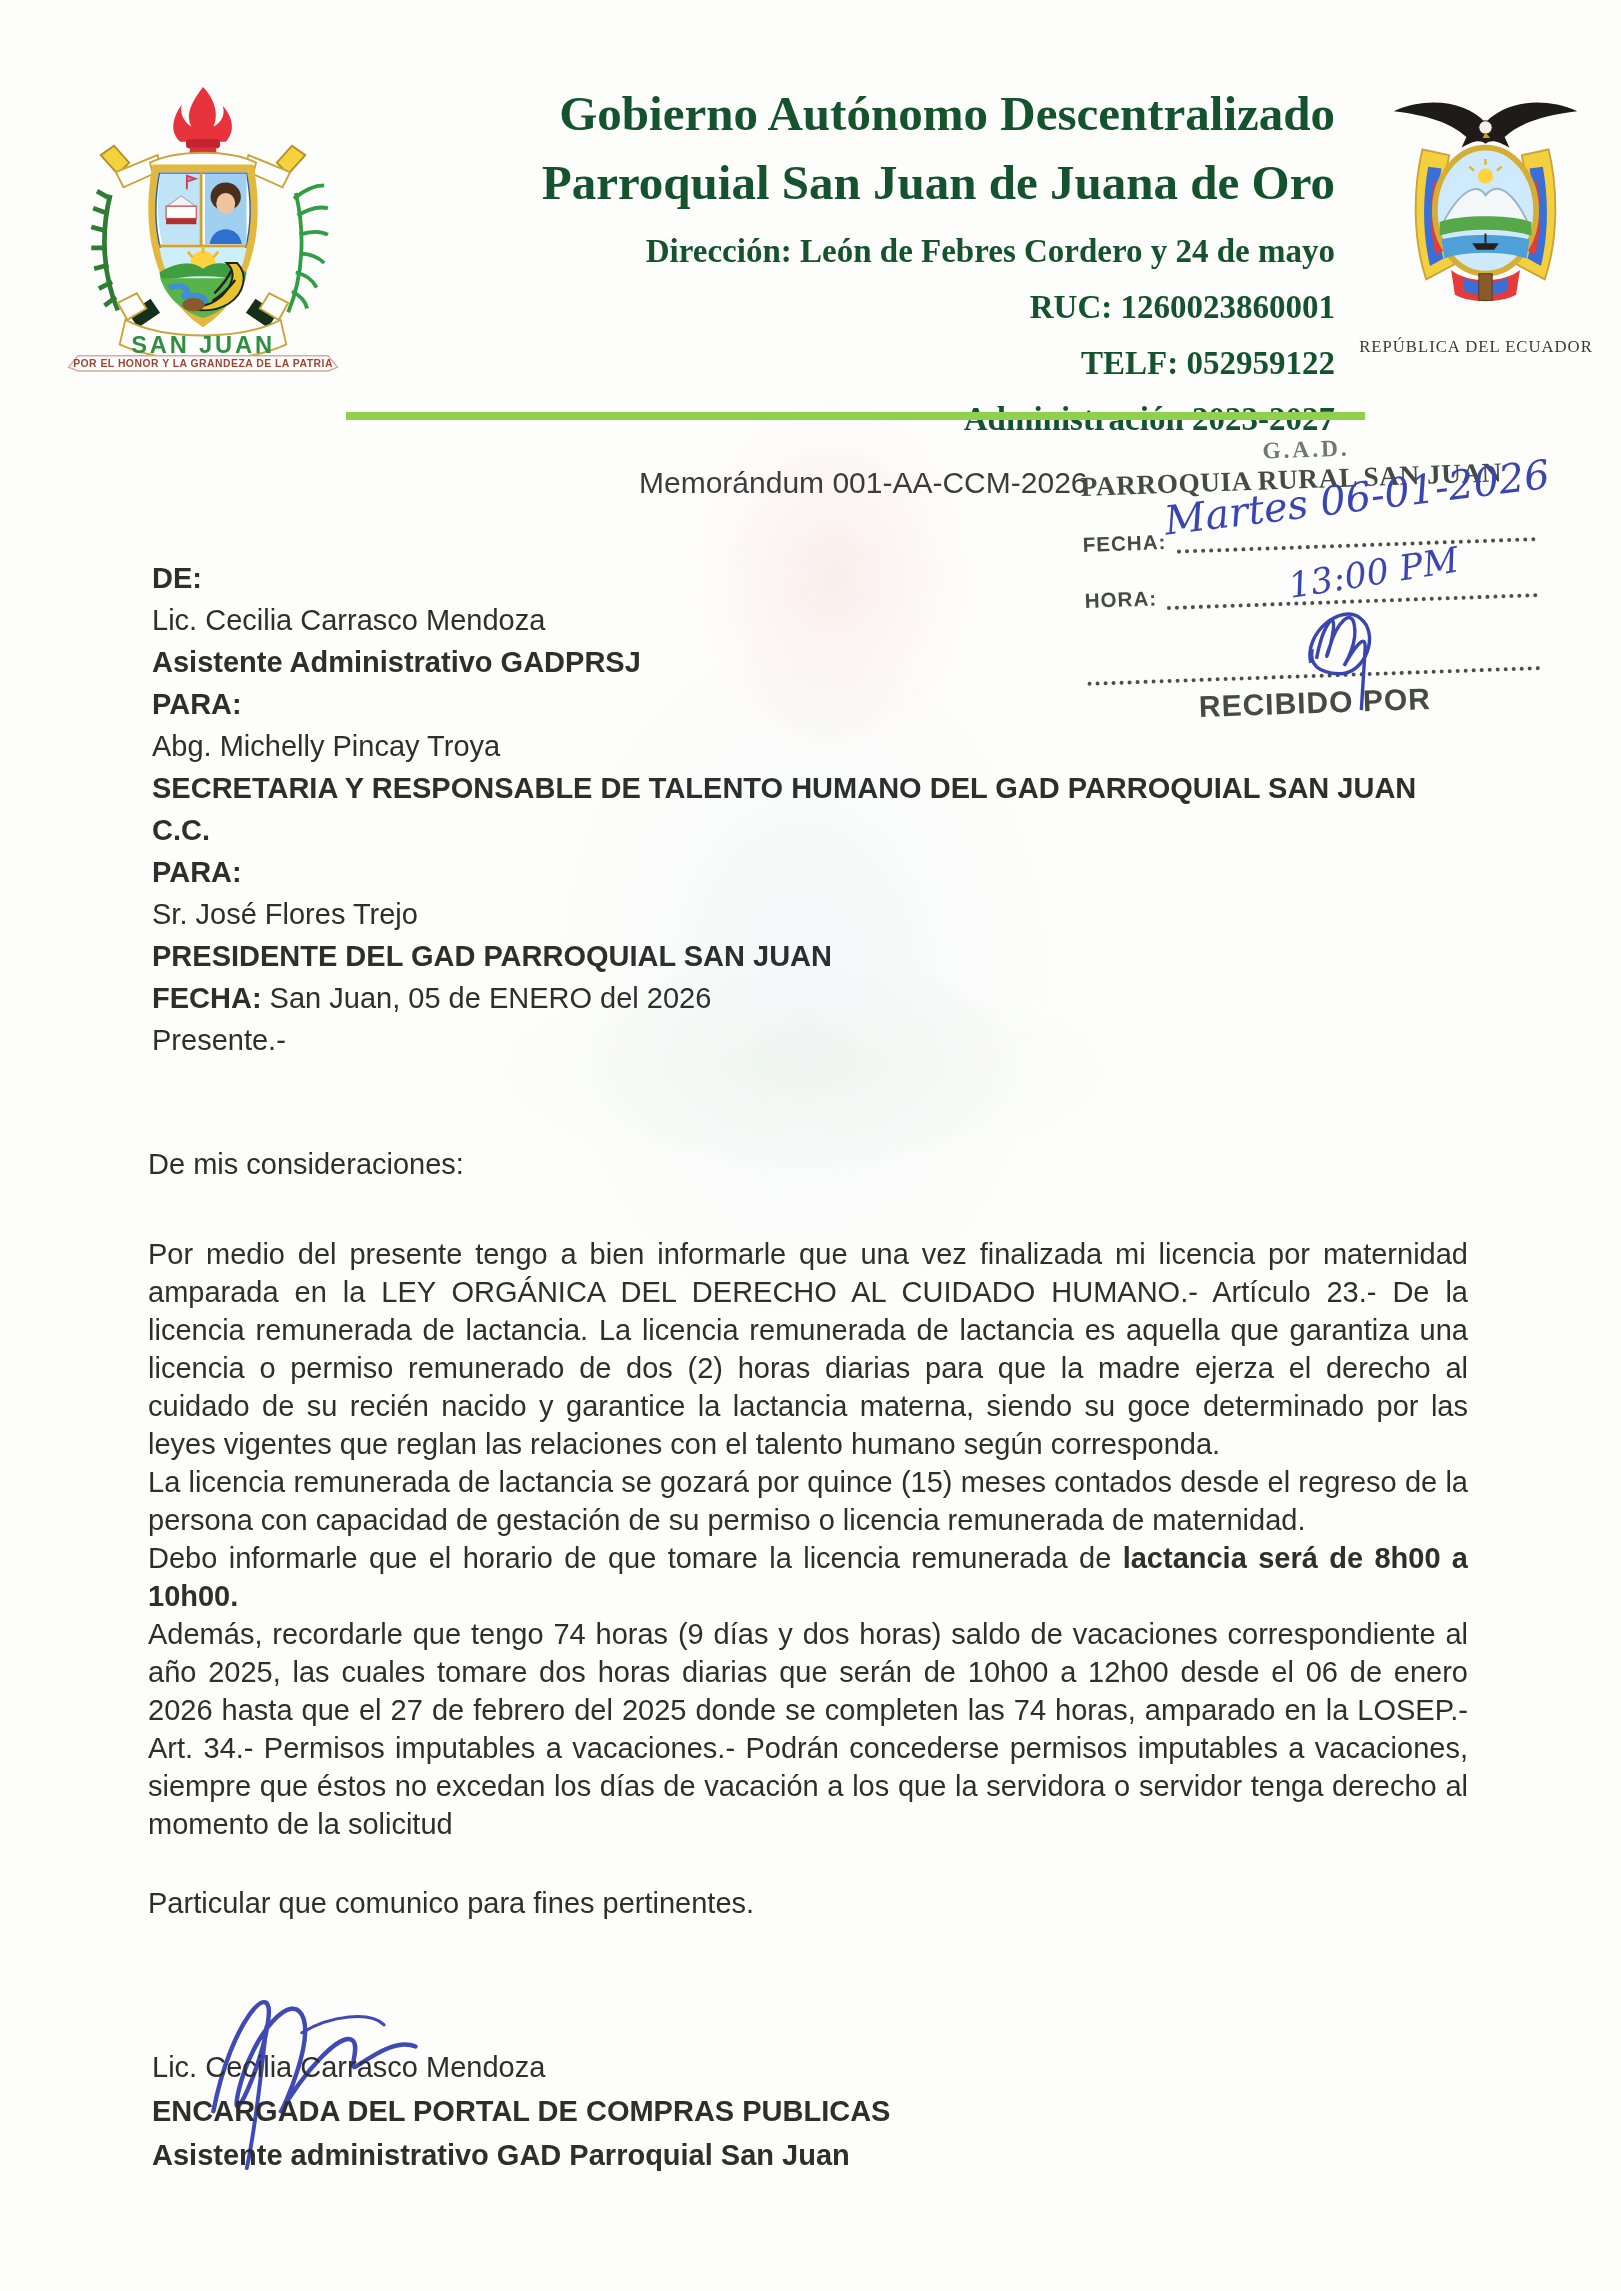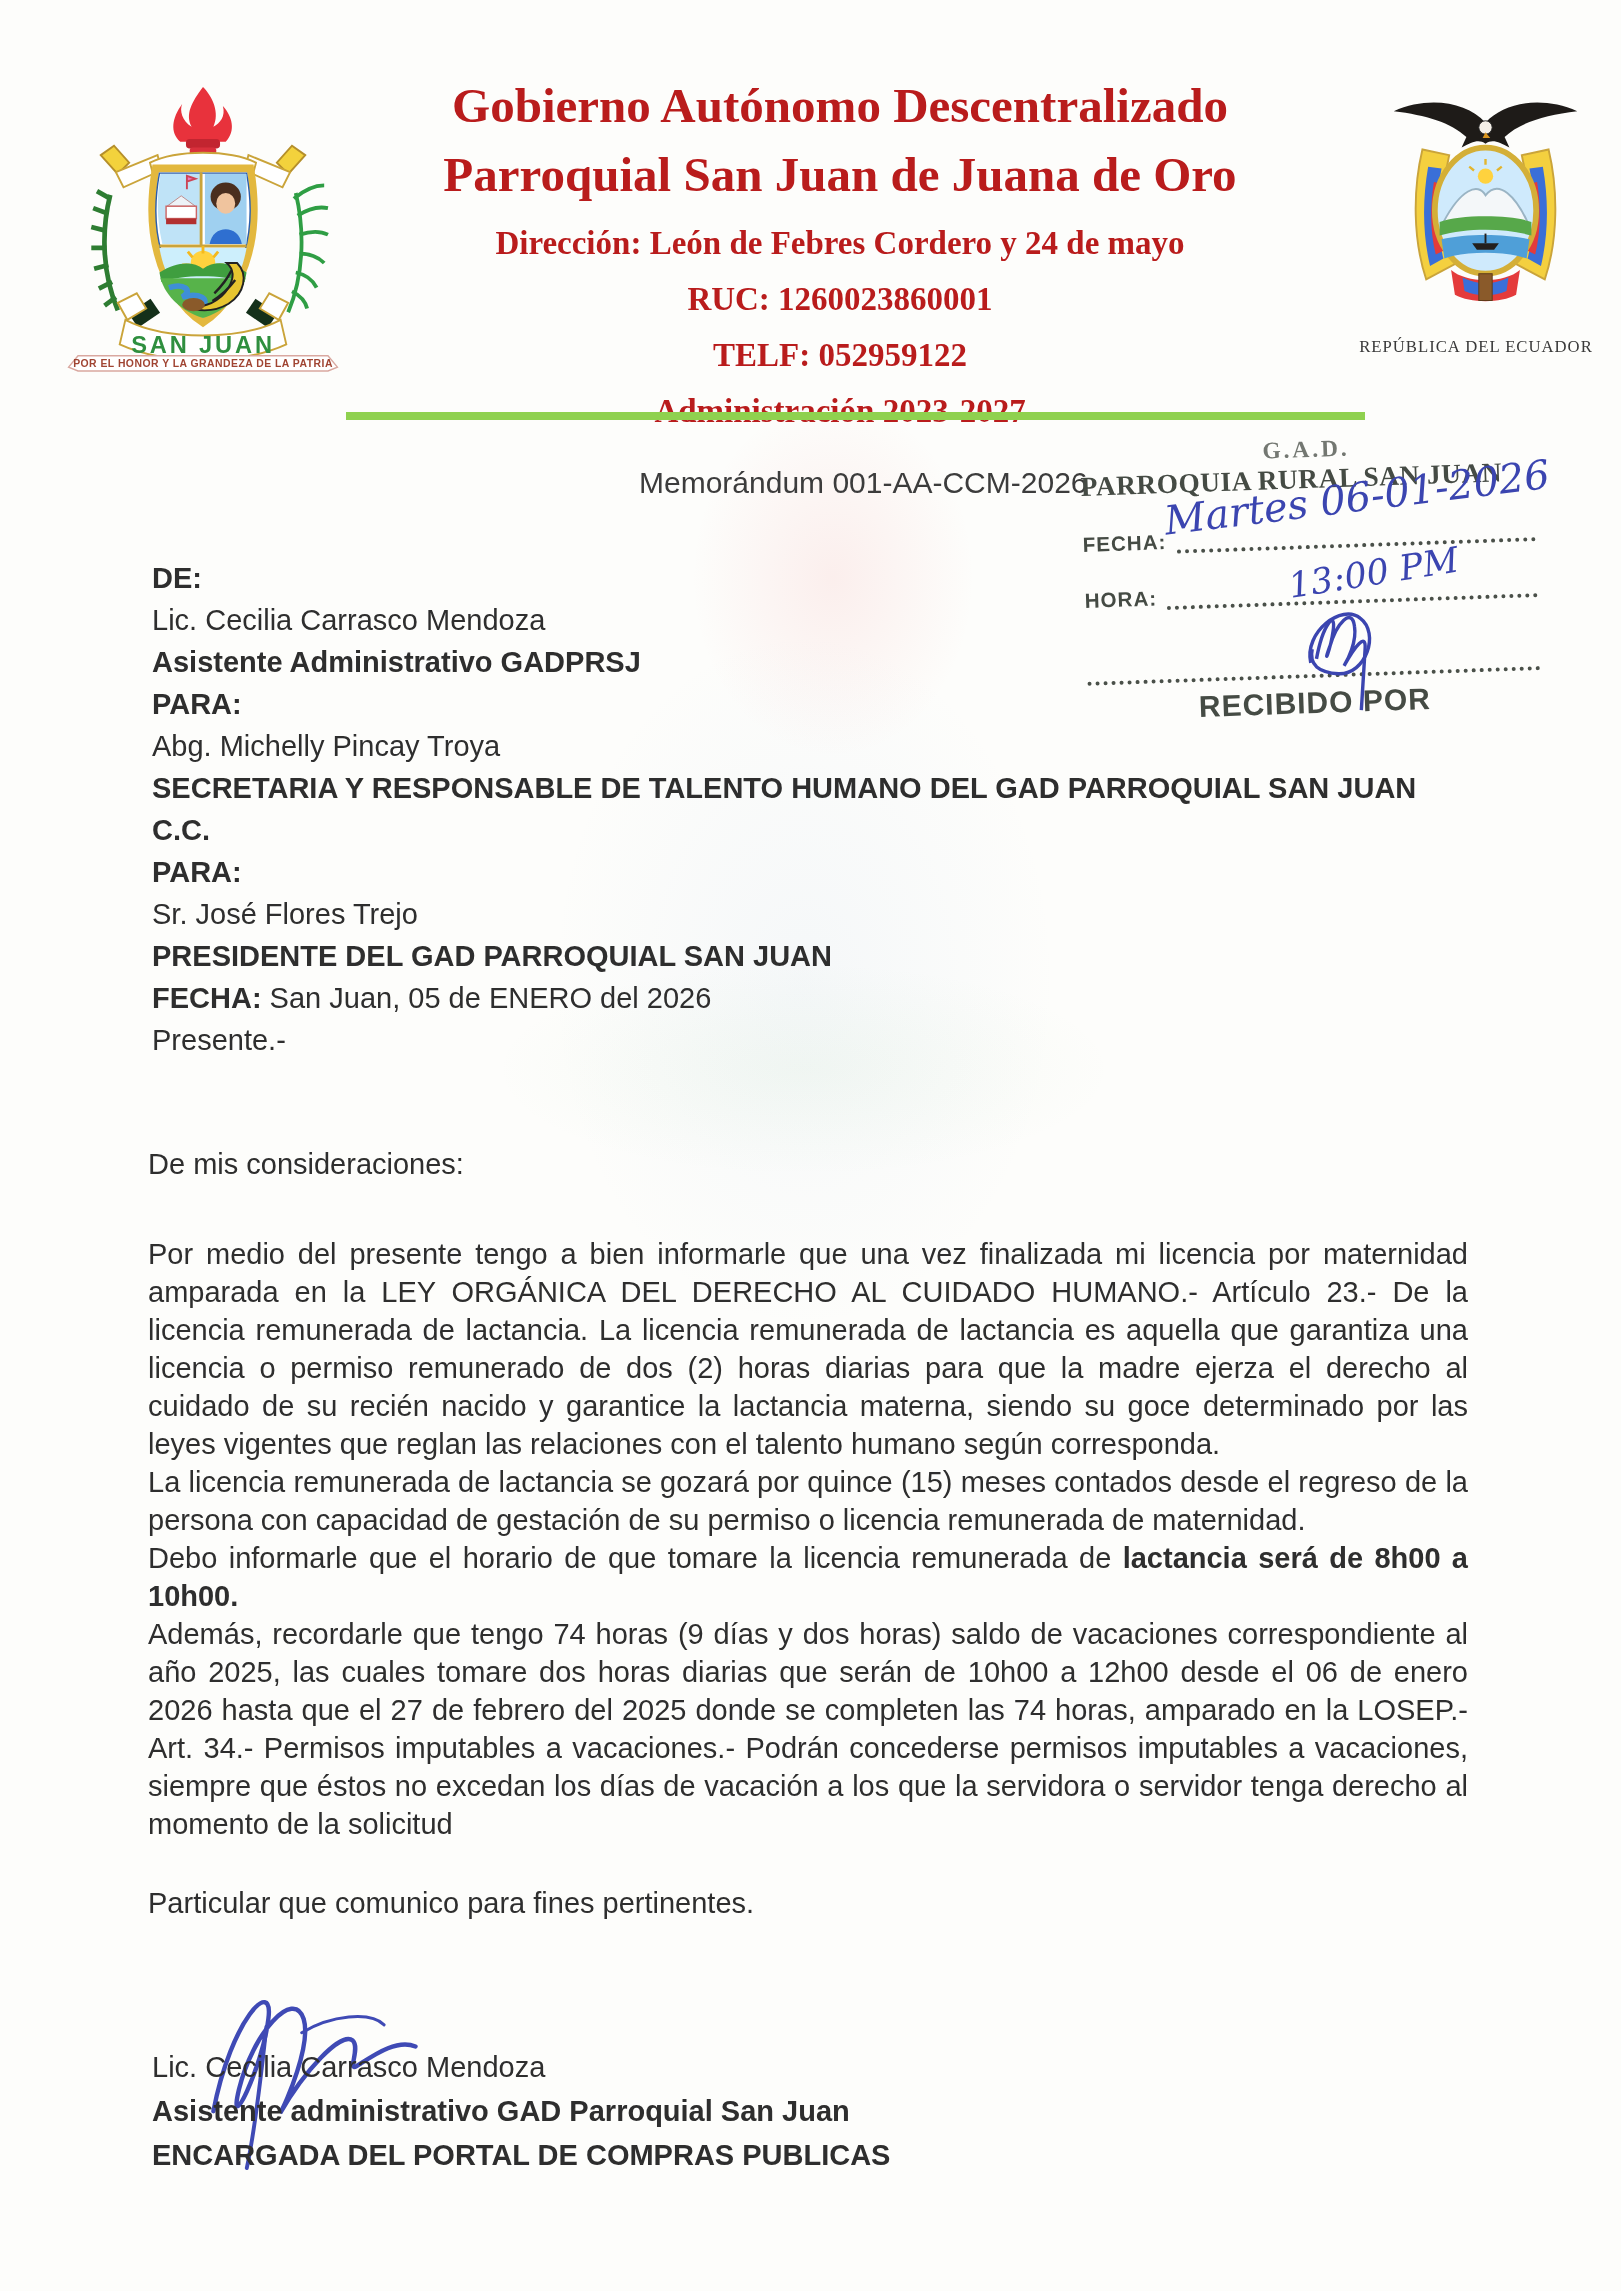--- a/index.html
+++ b/index.html
@@ -16,21 +16,21 @@
     background:radial-gradient(ellipse at center, rgba(140,175,220,.07), rgba(140,175,220,0) 70%);}
   .wm-green{left:490px; top:961px; width:627px; height:216px;
     background:radial-gradient(ellipse at center, rgba(120,190,120,.06), rgba(120,190,120,0) 70%);}
   
   .crest-left{position:absolute; left:61px; top:78px; width:284px; height:300px;}
   .crest-right{position:absolute; left:1370px; top:94px; width:231px; height:239px;}
   .crest-right-caption{
     position:absolute; left:1329px; top:337px; width:294px; text-align:center;
     font-family:"Liberation Serif", serif; font-size:16.7px; letter-spacing:1px; color:#3a3a3a;
   }
-  .hdr{position:absolute; left:345px; top:72px; width:990px; text-align:center; color:#b91c1c;
+  .hdr{position:absolute; left:345px; top:80px; width:990px; text-align:right; color:#14532d;
        font-family:"Liberation Serif", serif; font-weight:bold;}
   .hdr-title1{font-size:49px; line-height:67px; white-space:nowrap;}
   .hdr-title2{font-size:49px; line-height:71px; white-space:nowrap;}
   .hdr-sub{font-size:33px; line-height:46px; white-space:nowrap;margin-top:10px;}
   .green-rule{position:absolute; left:346px; top:412px; width:1019px; height:7.8px; background:#8fd14f;}
   
   .memo-number{position:absolute; left:639px; top:466px; font-size:30px; color:#3c3c3c; white-space:nowrap;}
   
   .stamp{position:absolute; left:1084px; top:437px; width:453px; transform:rotate(-2deg);
          color:#454b44;}
@@ -212,18 +212,18 @@
     <div class="closing">Particular que comunico para fines pertinentes.</div>
   </div>
 
   <svg class="sig-scribble" viewBox="0 0 262 214">
     <path d="M30 150 C48 56 92 12 86 56 C80 106 44 178 56 128 C70 70 112 24 122 56 C130 82 104 142 98 152 C122 110 160 68 172 78 C180 86 166 110 176 104 C192 94 216 76 236 84" fill="none" stroke="#3f4ab5" stroke-width="4.5" stroke-linecap="round"></path>
     <path d="M84 64 C78 120 70 180 64 208" fill="none" stroke="#3f4ab5" stroke-width="4" stroke-linecap="round"></path>
     <path d="M120 70 C150 52 190 48 204 62" fill="none" stroke="#3f4ab5" stroke-width="3" stroke-linecap="round"></path>
   </svg>
   <div class="sig-block">
     <div>Lic. Cecilia Carrasco Mendoza</div>
+    <div class="b">ENCARGADA DEL PORTAL DE COMPRAS PUBLICAS</div>
     <div class="b">Asistente administrativo GAD Parroquial San Juan</div>
-    <div class="b">ENCARGADA DEL PORTAL DE COMPRAS PUBLICAS</div>
   </div>
 
 </div>
 
 
 </body></html>

